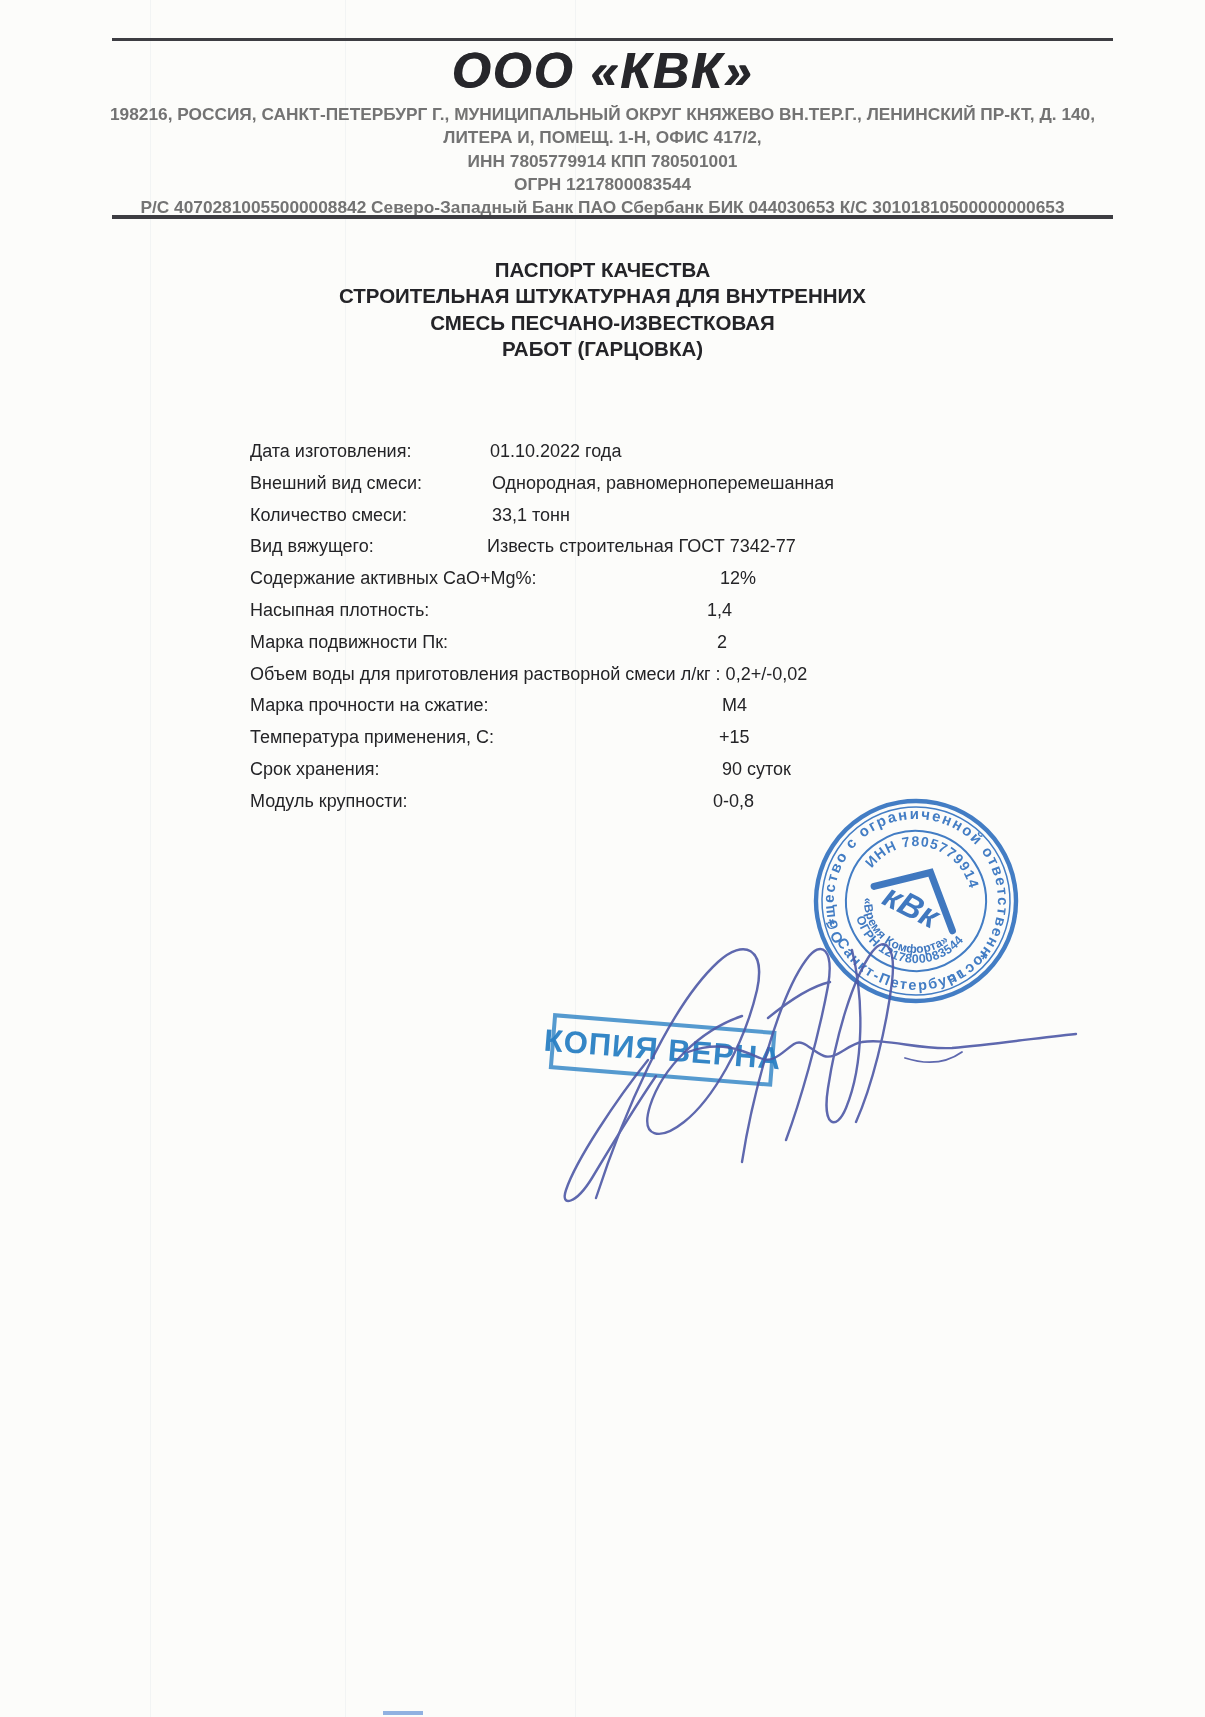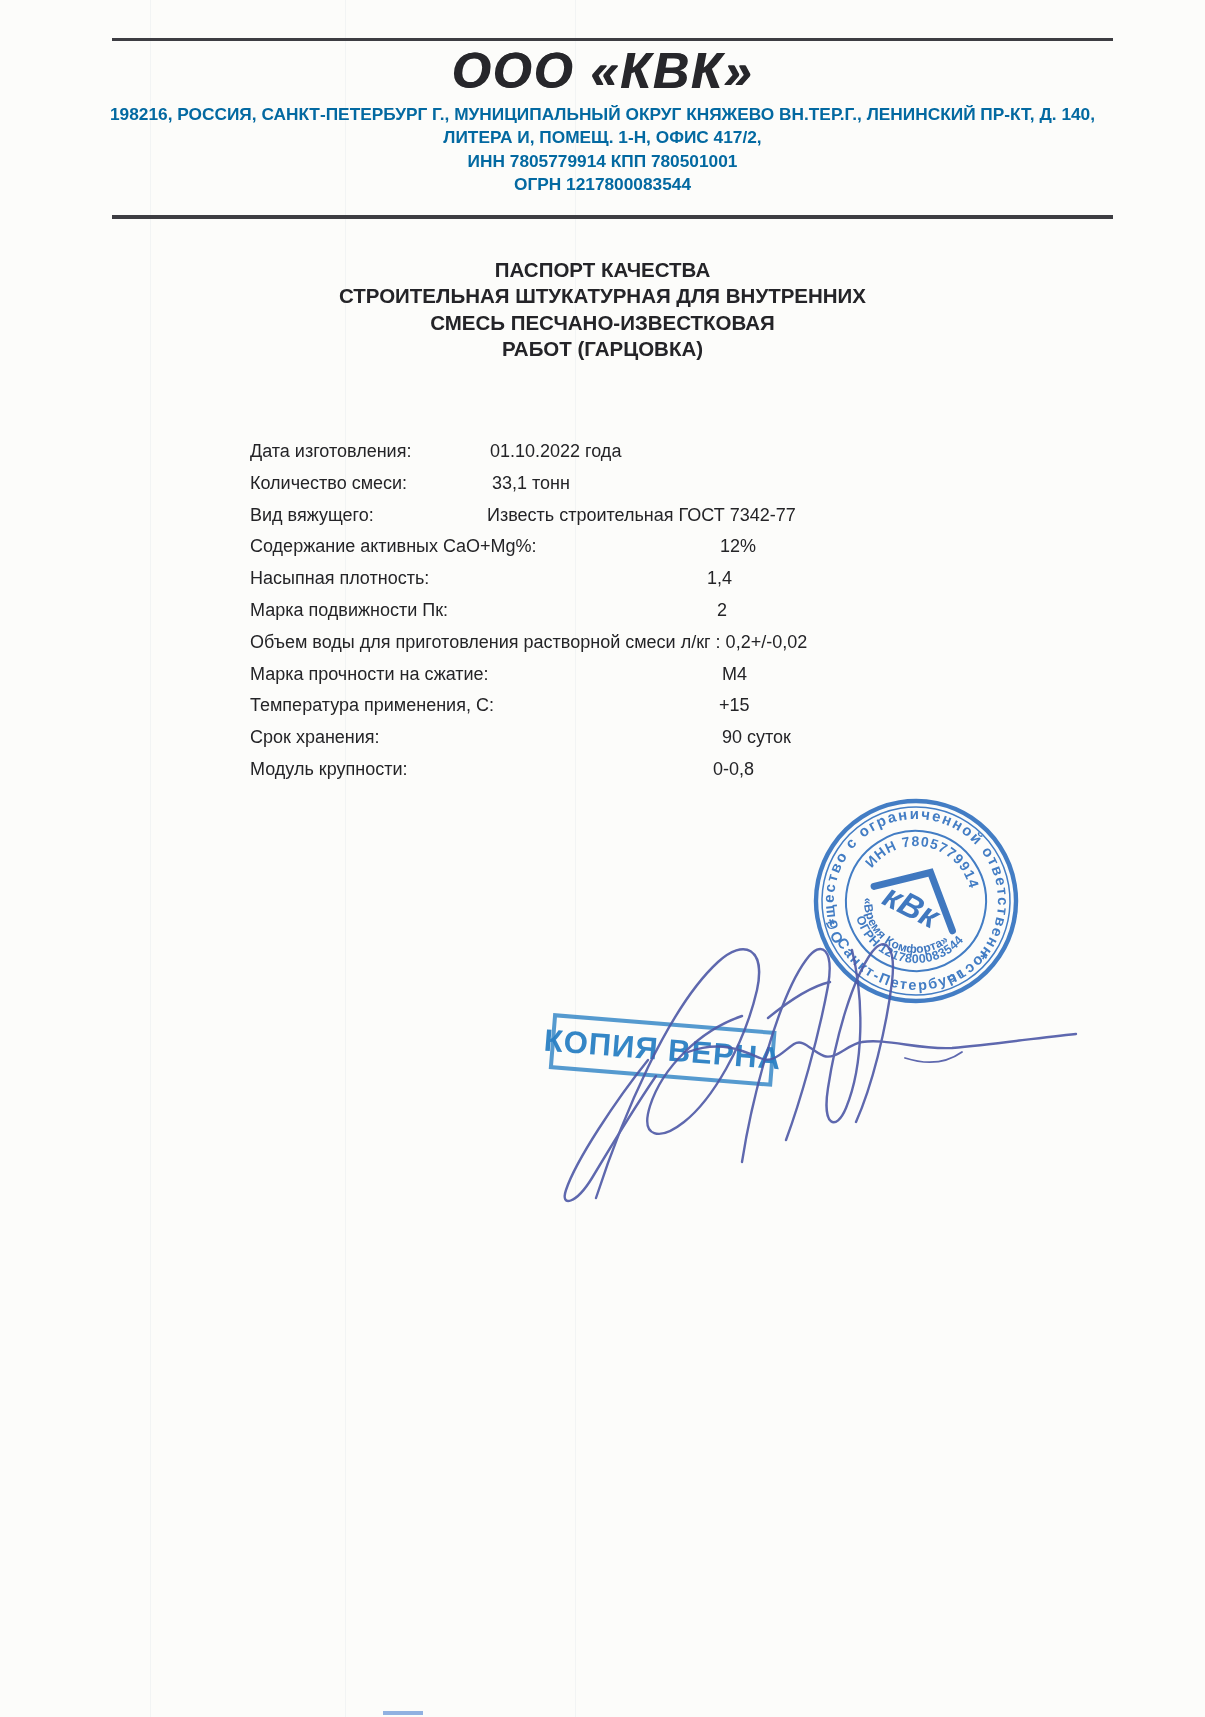--- a/index.html
+++ b/index.html
@@ -10,21 +10,21 @@
   }
   .scanline { position:absolute; top:0; bottom:0; width:1px; background:rgba(200,208,216,.18); }
   .rule { position:absolute; background:#3d3d42; }
   .company {
     position:absolute; left:0; right:0; top:42px; text-align:center;
     font-size:50px; font-weight:700; font-style:italic; letter-spacing:2px;
     color:#27272b; text-shadow:0.8px 0 0 #27272b;
   }
   .addr {
     position:absolute; left:55px; right:55px; top:103px; text-align:center;
-    font-weight:700; font-size:17.3px; line-height:23.3px; color:#0369a1;
+    font-weight:700; font-size:17.3px; line-height:23.3px; color:#737373;
   }
   .titleblock {
     position:absolute; left:0; right:0; top:257px; text-align:center;
     font-weight:700; font-size:20.5px; line-height:26.4px; color:#242428;
   }
   .props { position:absolute; left:250px; top:441px; width:880px;
     font-size:18px; color:#242427; }
   .prow { position:relative; height:31.8px; white-space:nowrap; }
   .pval { position:absolute; top:0; }
   .round-stamp { position:absolute; left:786px; top:771px; width:260px; height:260px; }
@@ -50,35 +50,40 @@
 
   <div class="rule" style="left:112px; top:38px; width:1001px; height:3px;"></div>
 
   <div class="company">ООО «КВК»</div>
 
   <div class="addr">
     <div>198216, РОССИЯ, САНКТ-ПЕТЕРБУРГ Г., МУНИЦИПАЛЬНЫЙ ОКРУГ КНЯЖЕВО ВН.ТЕР.Г., ЛЕНИНСКИЙ ПР-КТ, Д. 140,</div>
     <div>ЛИТЕРА И, ПОМЕЩ. 1-Н, ОФИС 417/2,</div>
     <div>ИНН 7805779914 КПП 780501001</div>
     <div>ОГРН 1217800083544</div>
+    <div>Р/С 40702810055000008842 Северо-Западный Банк ПАО Сбербанк БИК 044030653 К/С 30101810500000000653</div>
   </div>
 
   <div class="rule" style="left:112px; top:215px; width:1001px; height:3.5px;"></div>
 
   <div class="titleblock">
     <div>ПАСПОРТ КАЧЕСТВА</div>
     <div>СТРОИТЕЛЬНАЯ ШТУКАТУРНАЯ ДЛЯ ВНУТРЕННИХ</div>
     <div>СМЕСЬ ПЕСЧАНО-ИЗВЕСТКОВАЯ</div>
     <div>РАБОТ (ГАРЦОВКА)</div>
   </div>
 
   <div class="props">
     <div class="prow">
       <span>Дата изготовления:</span>
       <span class="pval" style="left:240px">01.10.2022 года</span>
+    </div>
+    <div class="prow">
+      <span>Внешний вид смеси:</span>
+      <span class="pval" style="left:242px">Однородная, равномерноперемешанная</span>
     </div>
     <div class="prow">
       <span>Количество смеси:</span>
       <span class="pval" style="left:242px">33,1 тонн</span>
     </div>
     <div class="prow">
       <span>Вид вяжущего:</span>
       <span class="pval" style="left:237px">Известь строительная ГОСТ 7342-77</span>
     </div>
     <div class="prow">

